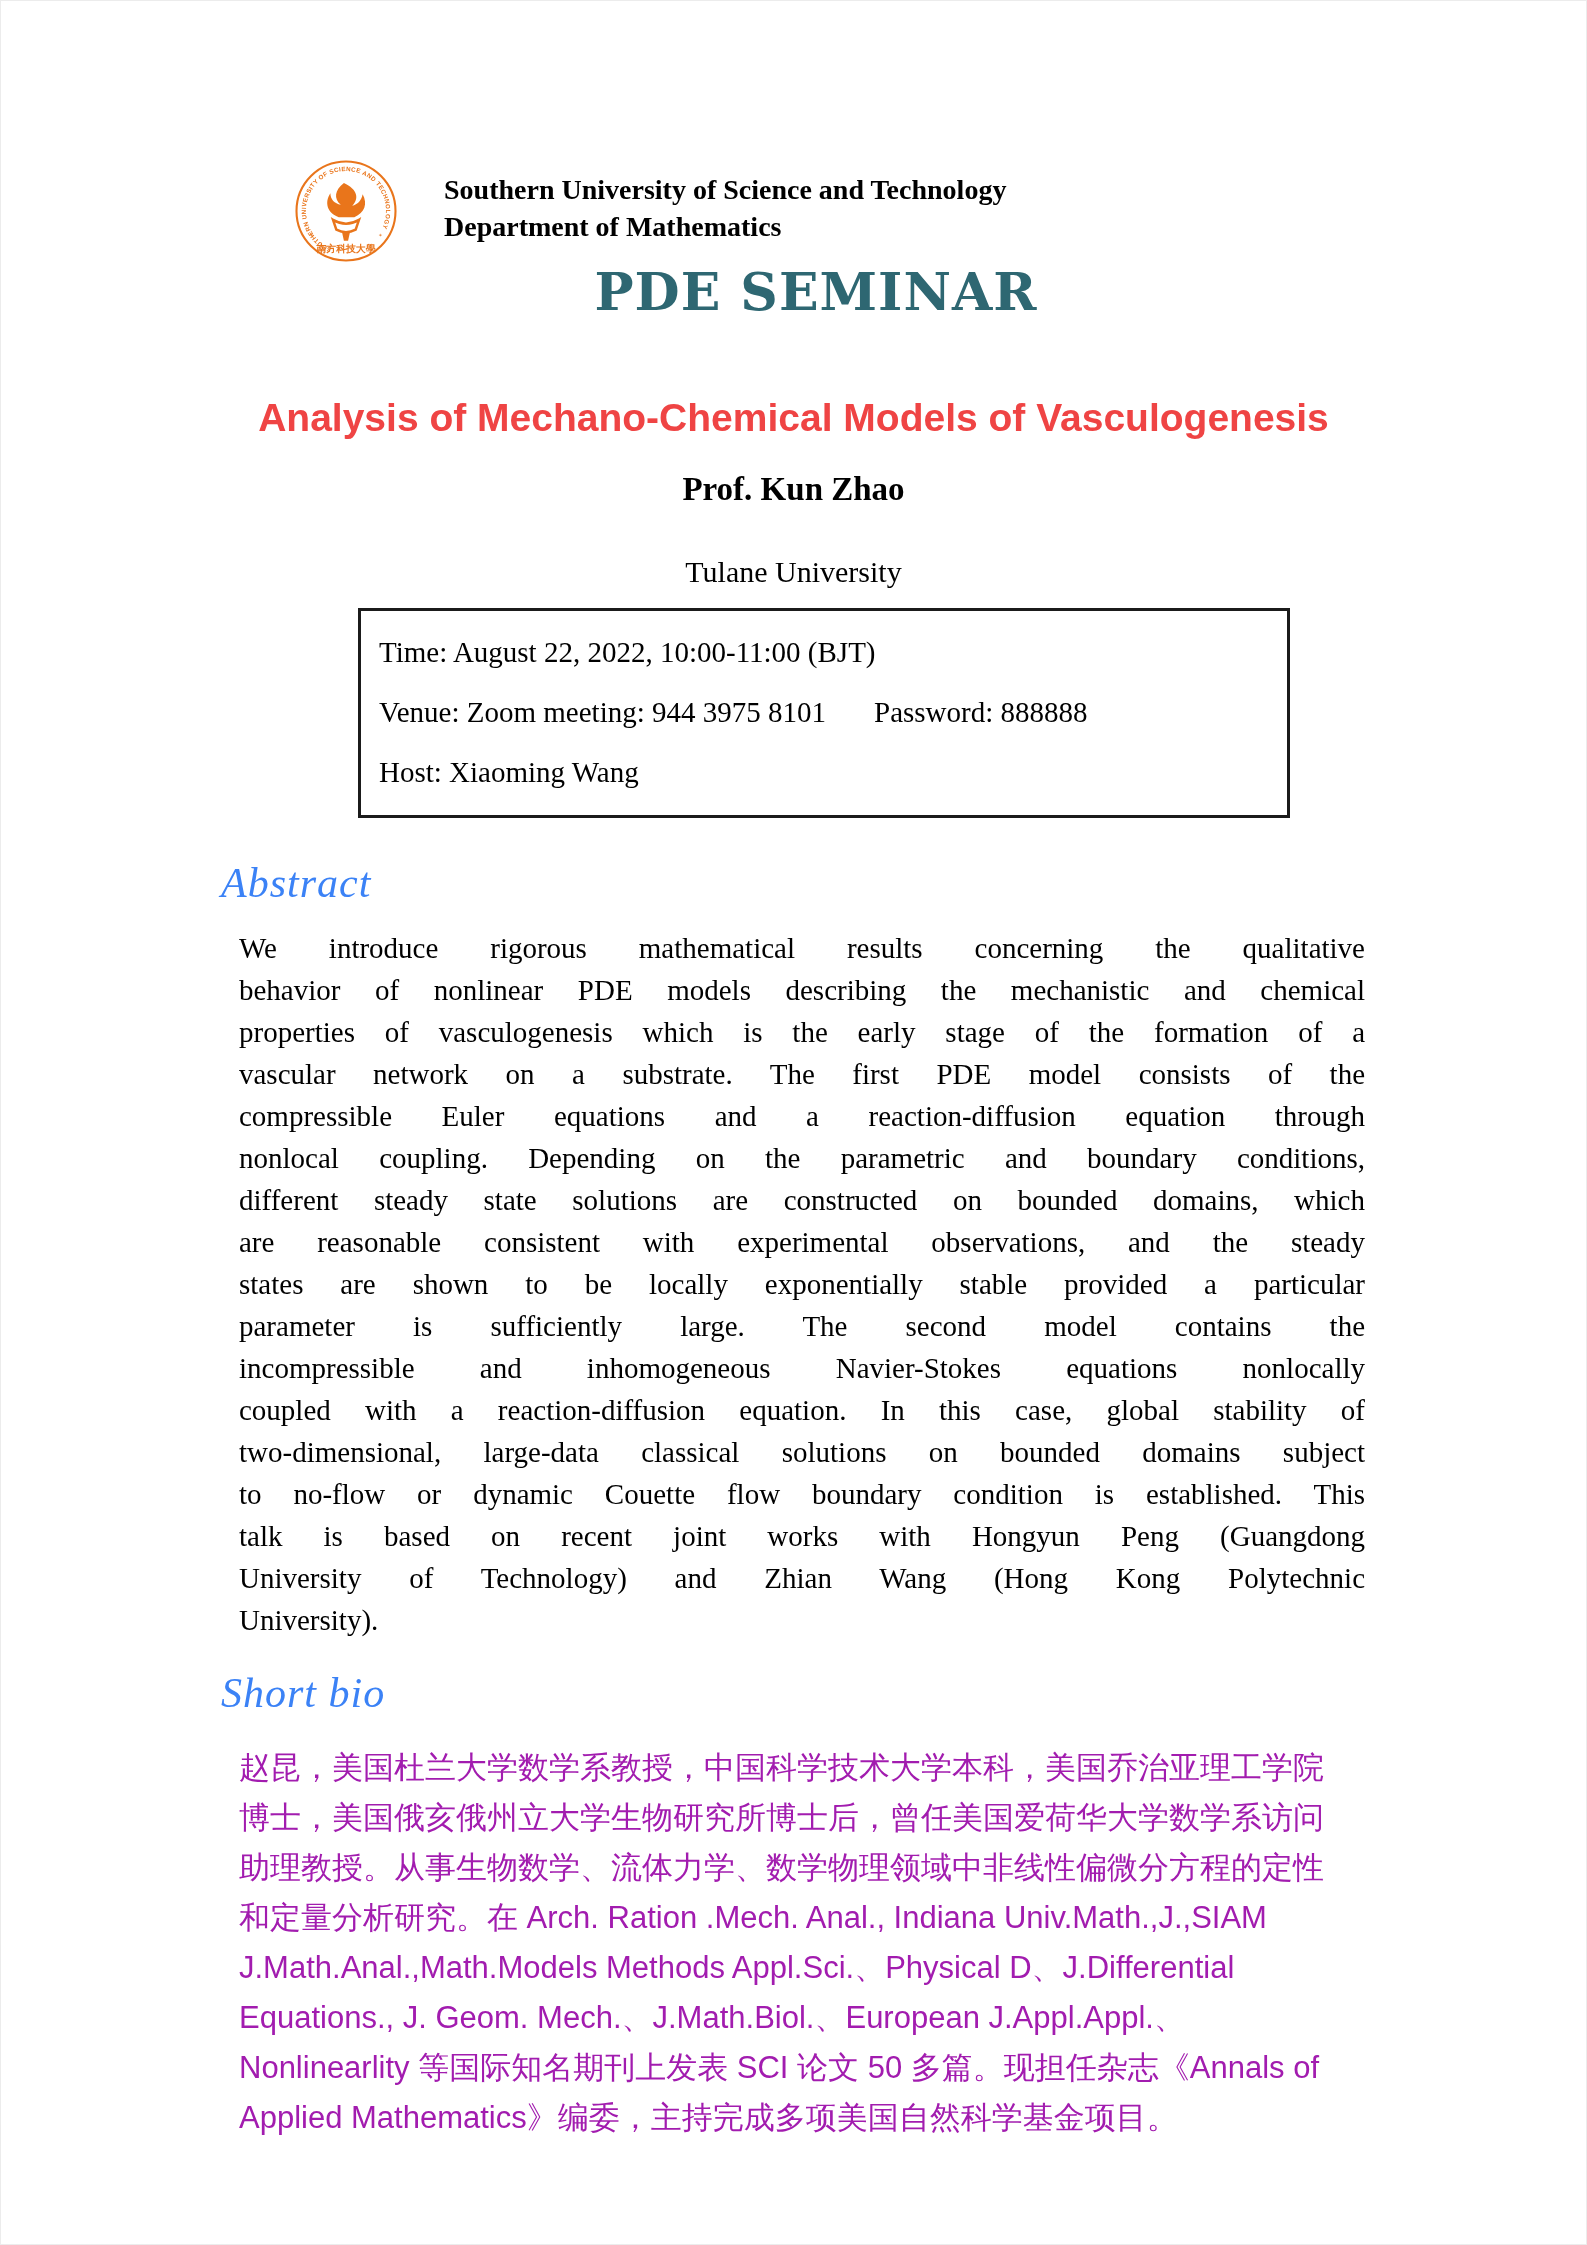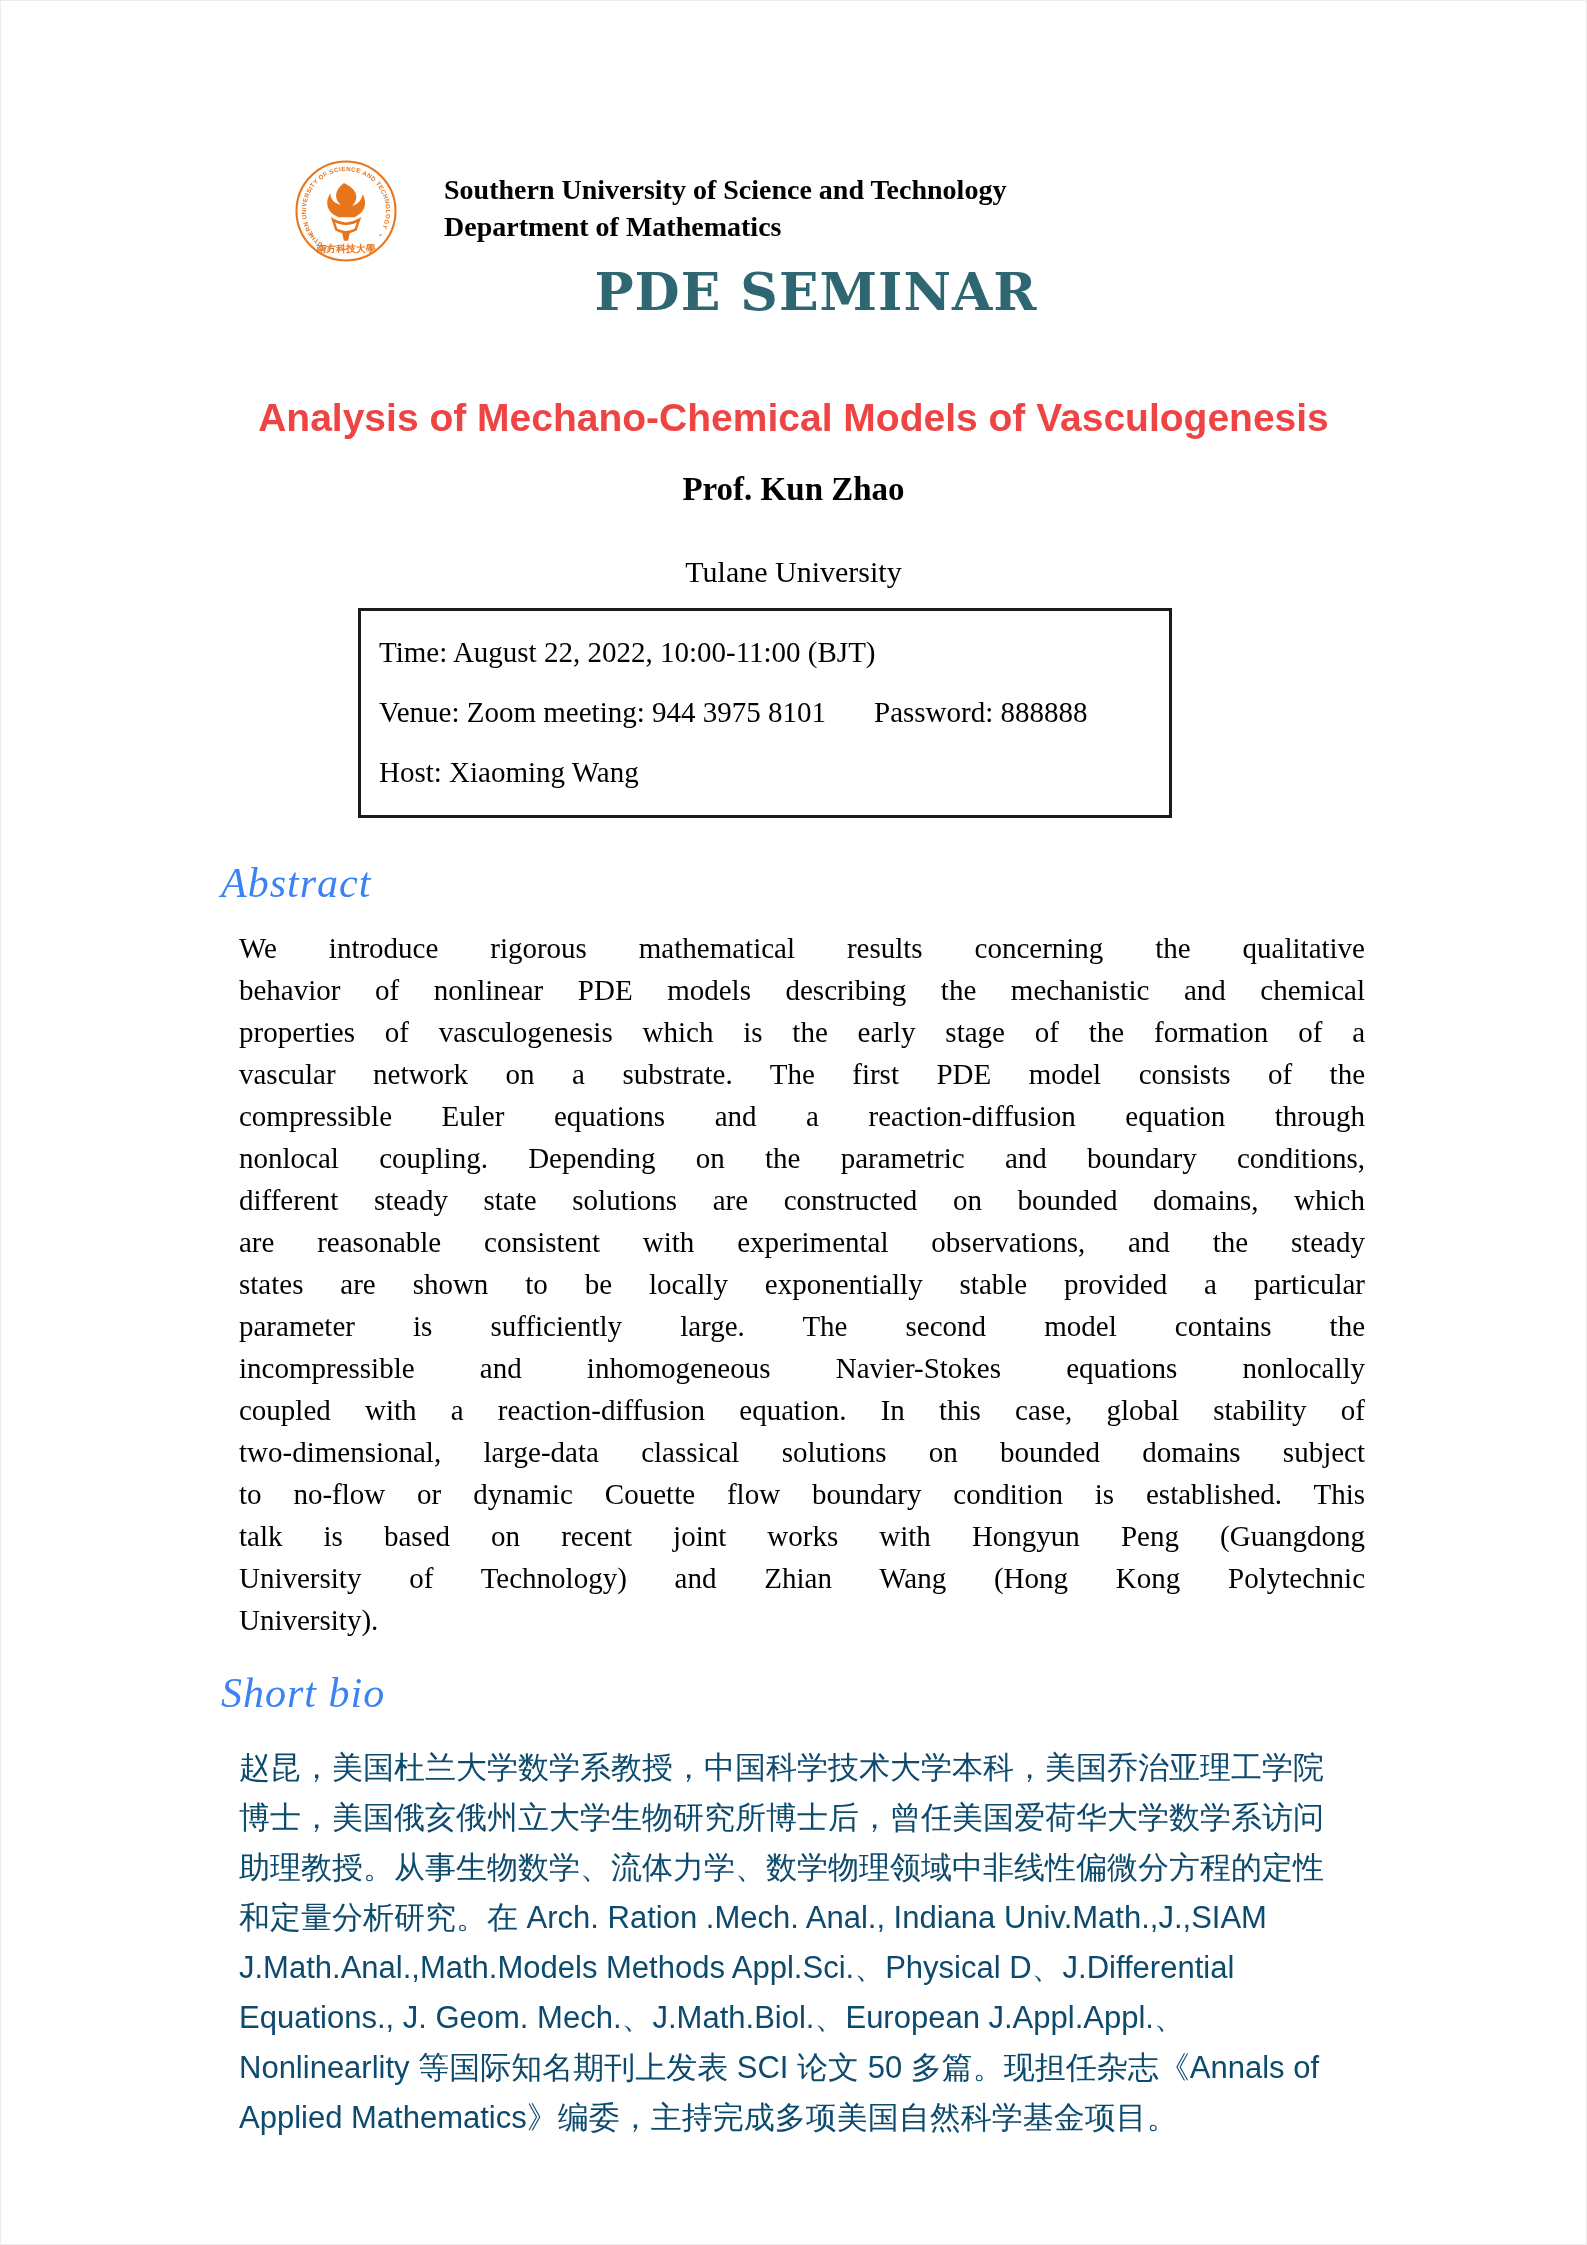--- a/index.html
+++ b/index.html
@@ -37,21 +37,21 @@
     position:absolute;left:0;right:0;top:468px;text-align:center;
     font-weight:700;font-size:33px;line-height:40px;
   }
   .affiliation{
     position:absolute;left:0;right:0;top:552px;text-align:center;
     font-size:30px;line-height:38px;
   }
 
   
   .info-box{
-    position:absolute;left:357px;top:607px;width:814px;height:210px;
+    position:absolute;left:357px;top:607px;width:932px;height:210px;
     border:3px solid #1b1b1b;box-sizing:border-box;
     padding:24px 0 16px 18px;
   }
   .info-row{font-size:29px;line-height:34px;margin-bottom:26px;white-space:nowrap;}
   .pw{margin-left:48px;}
 
   
   .section-heading{
     position:absolute;left:220px;
     font-family:cursive;font-style:italic;
@@ -68,21 +68,21 @@
   .jline{
     height:42px;line-height:42px;
     text-align:justify;text-align-last:justify;
   }
   .jline:last-child{text-align-last:left;}
 
   
   .bio-body{
     position:absolute;left:238px;top:1742px;width:1160px;
     font-family:"Liberation Sans",sans-serif;
-    font-size:31px;color:#0c4a6e;
+    font-size:31px;color:#a21caf;
   }
   .bline{height:50px;line-height:50px;white-space:nowrap;}
 </style>
 </head>
 <body>
 
 <div class="page">
 
   <svg class="logo" viewBox="0 0 100 100" aria-hidden="true">
     <circle cx="50" cy="50" r="47.6" fill="none" stroke="#E9751B" stroke-width="2"></circle>

